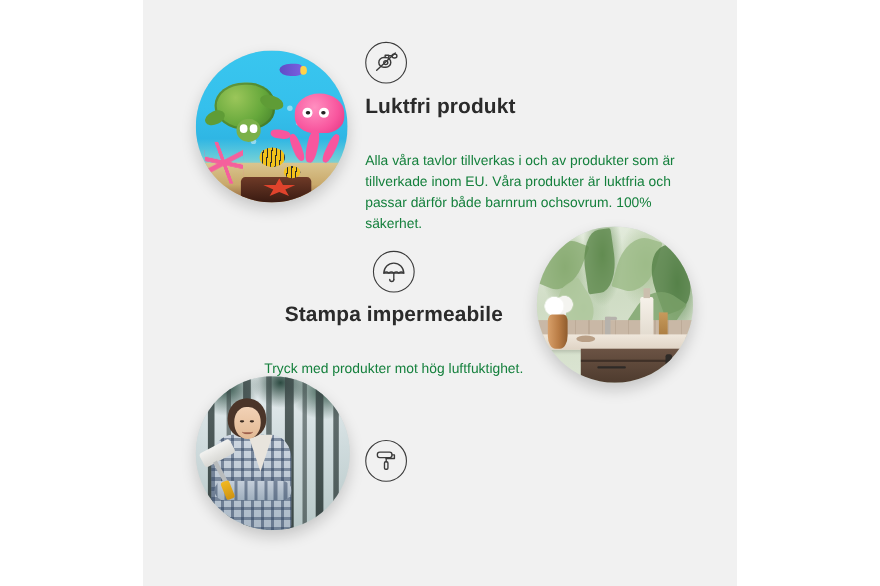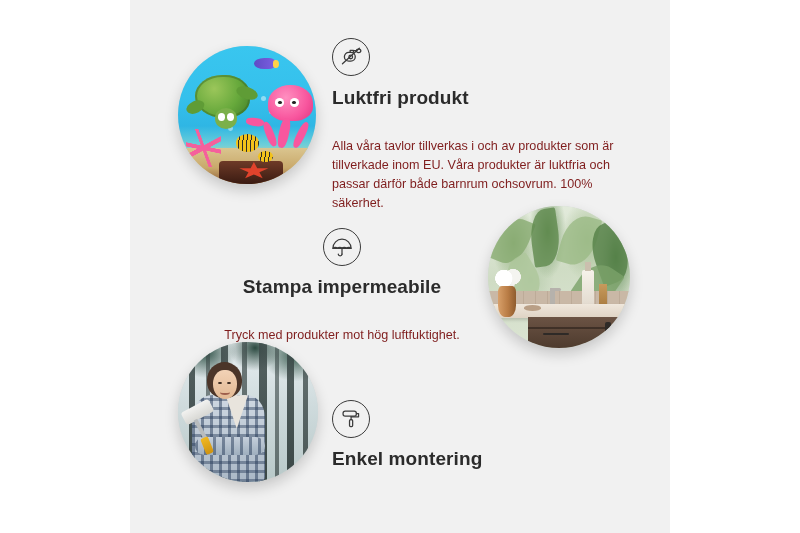--- a/index.html
+++ b/index.html
@@ -297,30 +297,30 @@
 
   .feat-title {
     font-size: 19px;
     font-weight: bold;
     color: #2b2b2b;
     letter-spacing: 0.1px;
   }
   .feat-desc {
     font-size: 12.6px;
     line-height: 1.5;
-    color: #7f1d1d;
+    color: #15803d;
     margin-top: 28px;
   }
 
   
   #feature-odourless { left: 332px; top: 38px; width: 300px; }
   #feature-odourless .feat-title { margin: 11px 0 5px 0; }
 
   
-  #feature-waterproof { left: 216px; top: 228px; width: 252px; text-align: center; }
+  #feature-waterproof { left: 232px; top: 228px; width: 252px; text-align: center; }
   #feature-waterproof .feat-icon { margin: 0 auto; }
   #feature-waterproof .feat-title { margin: 10px 0 3px 0; }
   #feature-waterproof .feat-desc { font-size: 12.6px; }
 
   
   #feature-assembly { left: 332px; top: 400px; width: 260px; }
   #feature-assembly .feat-title { margin: 10px 0 3px 0; }
   #feature-assembly .feat-desc { font-size: 12.6px; }
 </style>
 </head>
@@ -458,16 +458,15 @@
 
         <rect x="4.4" y="4.4" width="14.4" height="5.4" rx="2.3"></rect>
 
         <path d="M18.8 7.1 h2.4 v3.5 h-8.1"></path>
 
         <path d="M13.1 10.6 v3.2"></path>
 
         <rect x="11.4" y="13.8" width="3.4" height="7.4" rx="1.2"></rect>
       </svg>
     </div>
-    <div class="feat-title">Enkel montering</div>
   </div>
 
 </div>
 
 </body></html>

